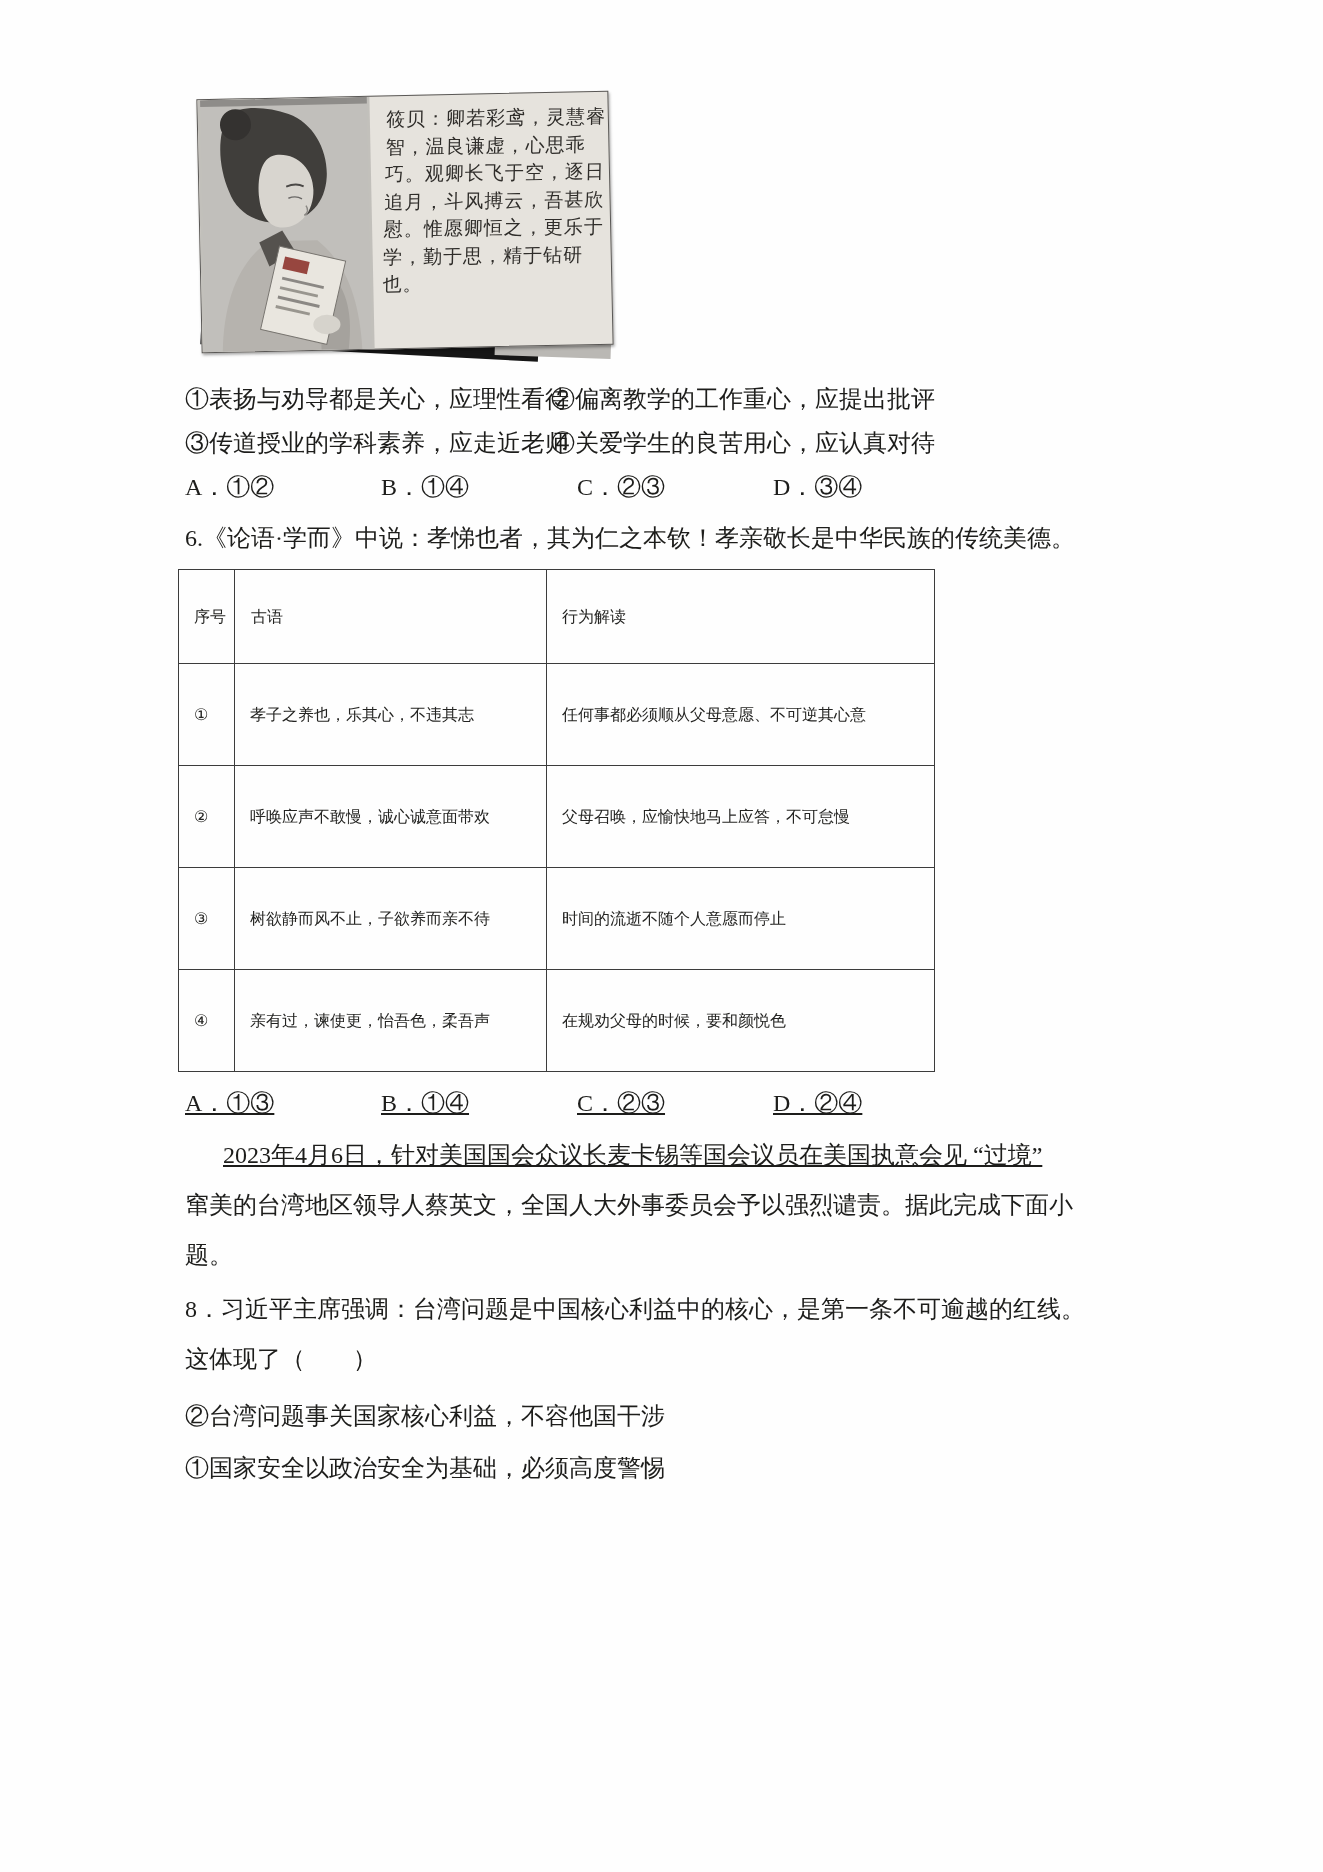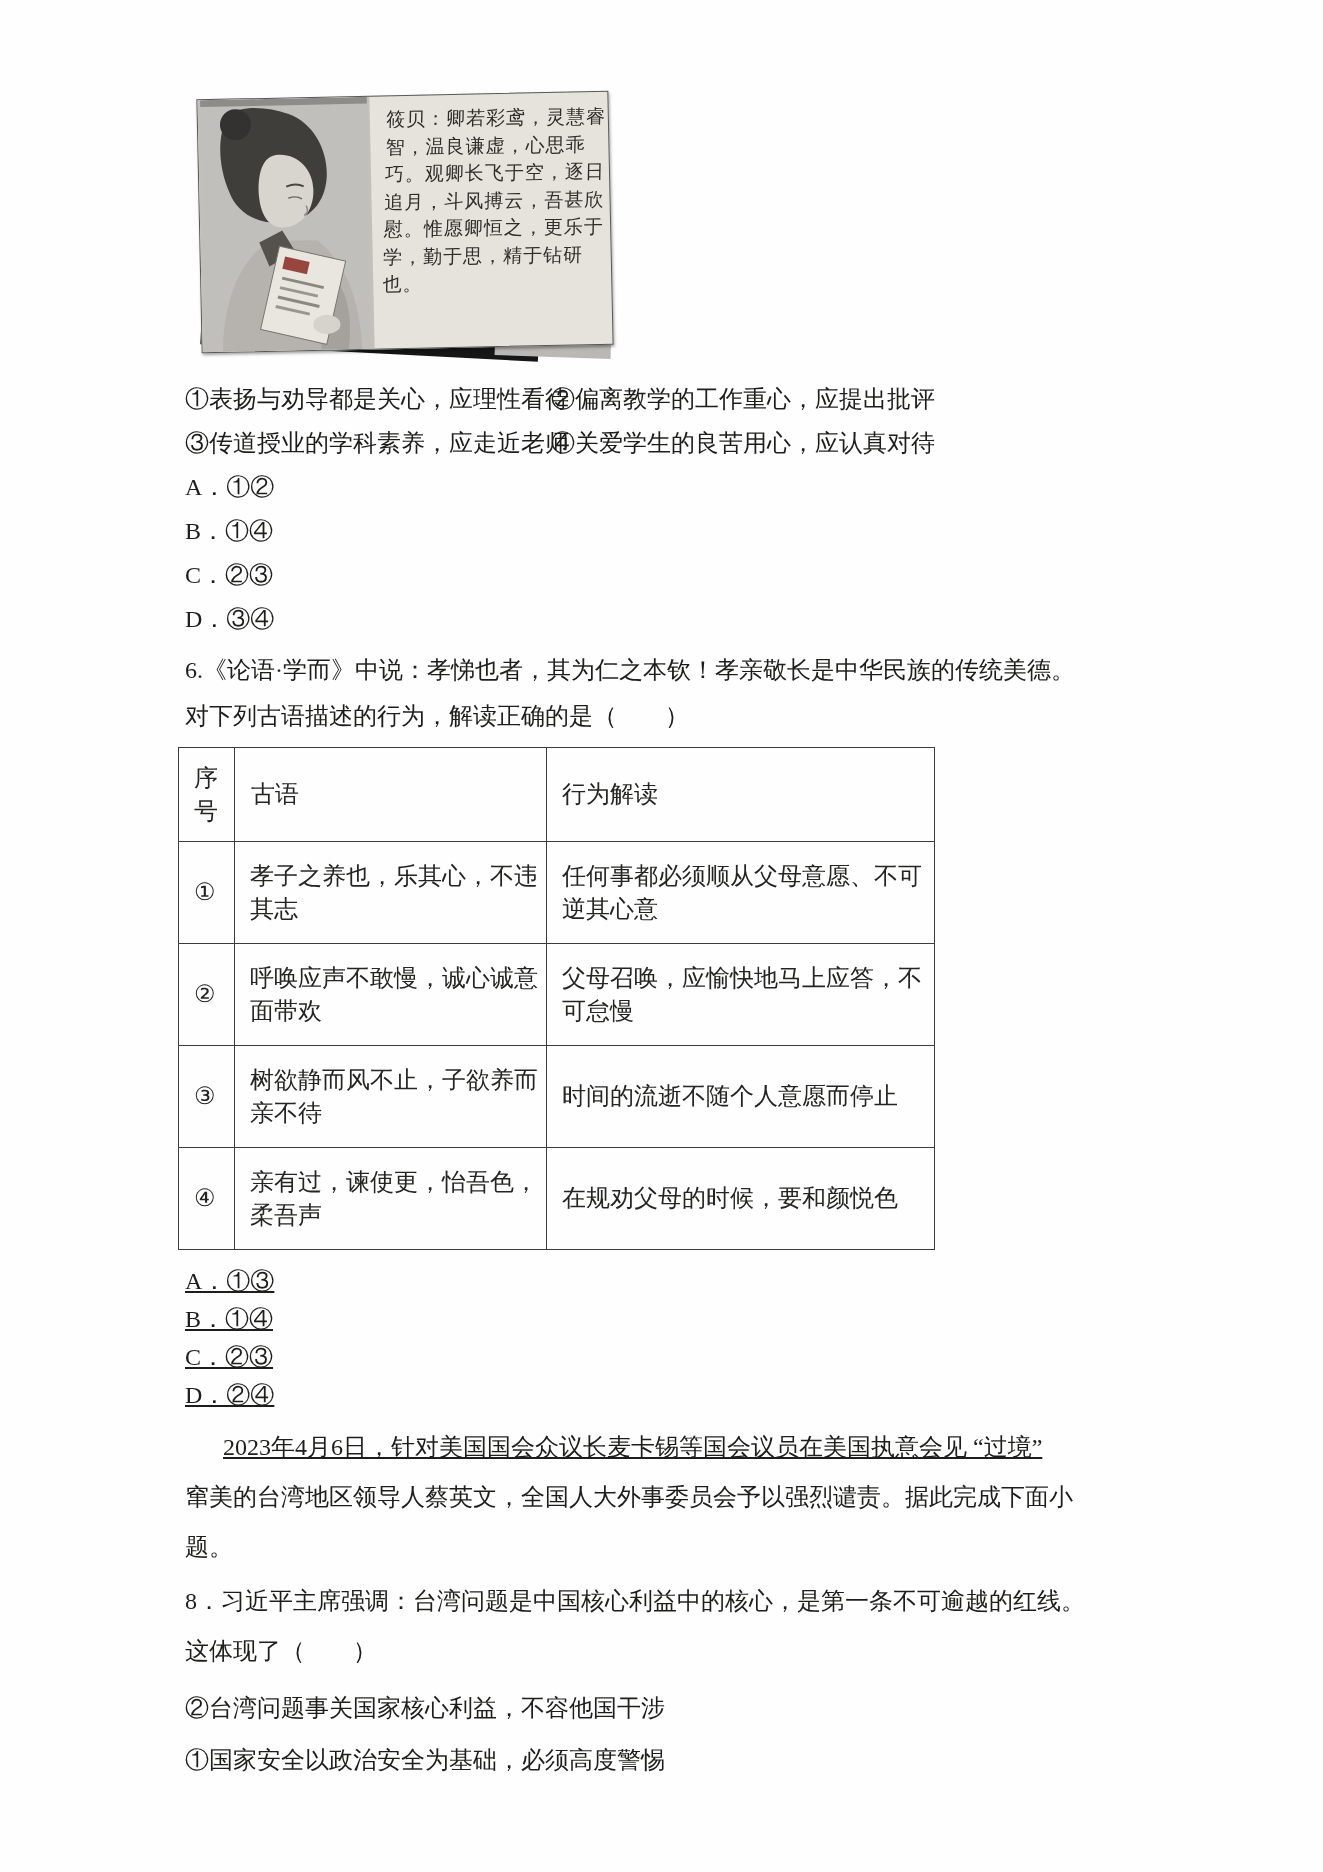--- a/index.html
+++ b/index.html
@@ -16,28 +16,28 @@
               transform:rotate(-1.2deg); display:flex; overflow:hidden; box-shadow:1px 2px 3px rgba(0,0,0,.35); }
   .photo { width:172px; flex:none; background:#c2c0bb; }
   .photo svg { display:block; width:100%; height:100%; }
   .note { flex:1; padding:10px 4px 0 12px; font-size:19px; line-height:27.5px; letter-spacing:1px;
           color:#2f2d2a; transform:rotate(.4deg) skewX(-2deg); }
 
   
   .q6-options { margin-top:20px; }
   .optrow { line-height:44px; white-space:nowrap; }
   .optrow .l { display:inline-block; width:360px; }
-  .choices { display:flex; line-height:44px;flex-direction:column; }
+  .choices { display:flex; line-height:44px; }
   .choices span { display:inline-block; width:196px; }
   .choices span:last-child { width:auto; }
 
   
   .q7-stem { margin-top:6px; line-height:46px; }
 
-  table.gt { border-collapse:collapse; margin:8px 0 0 -7px; font-size:24px; color:#242422; table-layout:fixed; }
+  table.gt { border-collapse:collapse; margin:8px 0 0 -7px; font-size:16px; color:#242422; table-layout:fixed; }
   .gt th, .gt td { border:1px solid #3c3c3c; vertical-align:middle; text-align:left;
                    padding:6px 6px 6px 15px; line-height:33px; font-weight:normal; word-break:break-word; }
   .gt th { height:94px; }
   .gt td { height:102px; }
   .gt .c-no  { width:56px; }
   .gt .c-say { width:312px;padding-left:16px; }
   .gt .c-int { width:388px; }
 
   .q7c { margin-top:12px; line-height:38px;text-decoration:underline; }
 
@@ -107,21 +107,20 @@
 
     <div class="choices q6c">
       <span>A．①②</span>
       <span>B．①④</span>
       <span>C．②③</span>
       <span>D．③④</span>
     </div>
 
     <div class="q7-stem">
       <div>6.《论语·学而》中说：孝悌也者，其为仁之本钦！孝亲敬长是中华民族的传统美德。</div>
-      <div>对下列古语描述的行为，解读正确的是（　　）</div>
     </div>
 
     <table class="gt">
       <tbody>
           <tr>
         <th class="c-no">序号</th>
         <th class="c-say">古语</th>
         <th class="c-int">行为解读</th>
       </tr>
       <tr>

